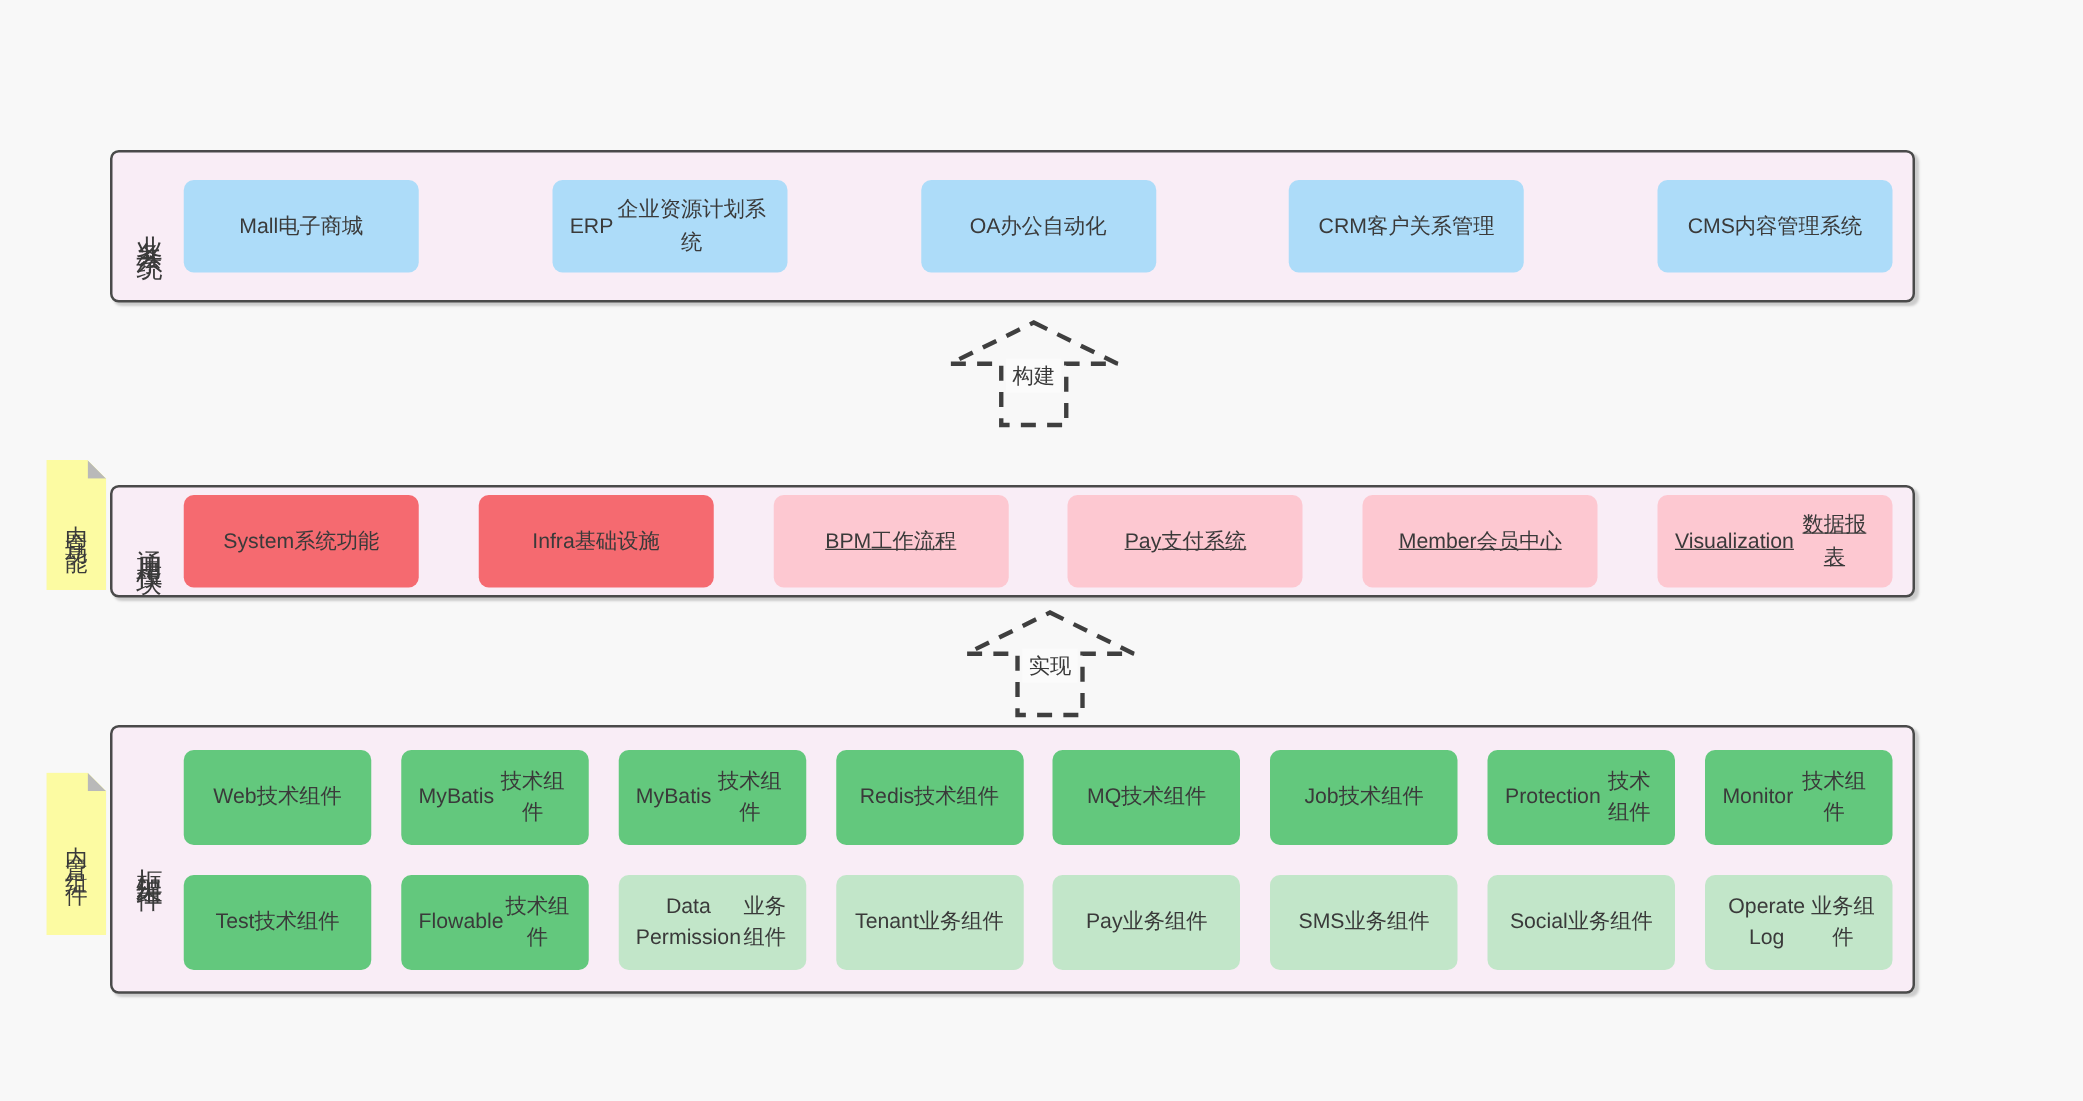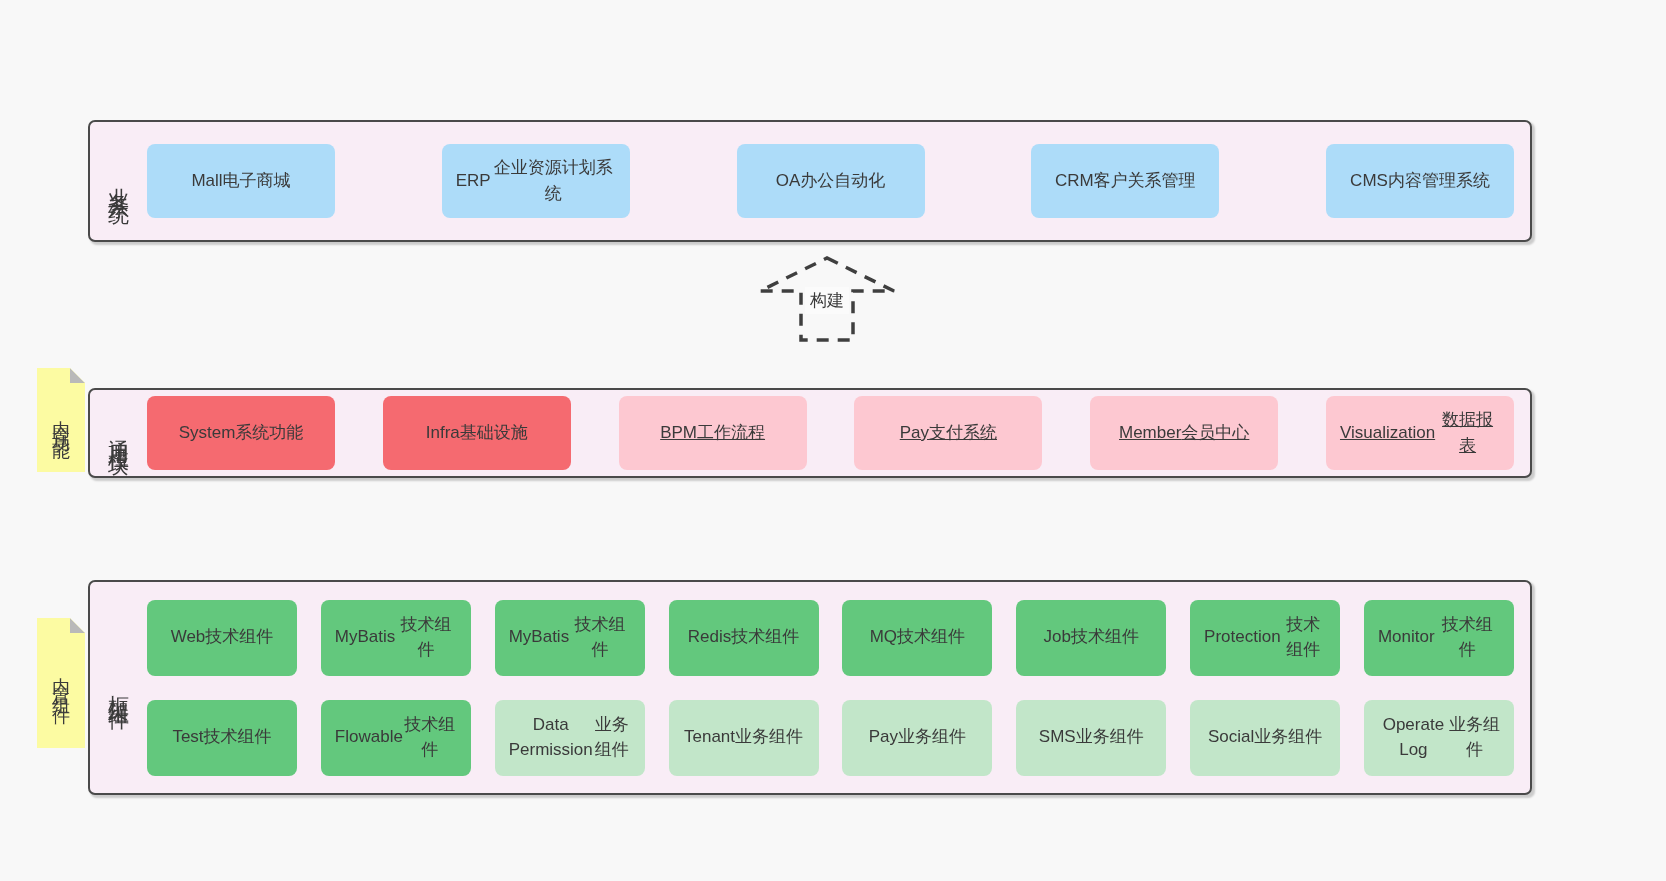--- a/index.html
+++ b/index.html
@@ -141,20 +141,26 @@
             <div>会员中心</div>
           </div>
           <div class="box pink">
             <div>Visualization</div>
             <div>数据报表</div>
           </div>
         </div>
       </div>
   </section>
 
+  <div class="arrow arrow-2">
+    <svg viewBox="0 0 140 88">
+      <path d="M70 3 L137 36 L96 36 L96 85 L44 85 L44 36 L3 36 Z" fill="none" stroke="#3f3f3f" stroke-width="3.5" stroke-dasharray="12 9"></path>
+    </svg>
+    <span class="arrow-label">实现</span>
+  </div>
 
   <section class="layer layer-3">
     <div class="layer-label">框架组件</div>
     <div class="layer-rows">
         <div class="row">
           <div class="box green">
             <div>Web</div>
             <div>技术组件</div>
           </div>
           <div class="box green">

